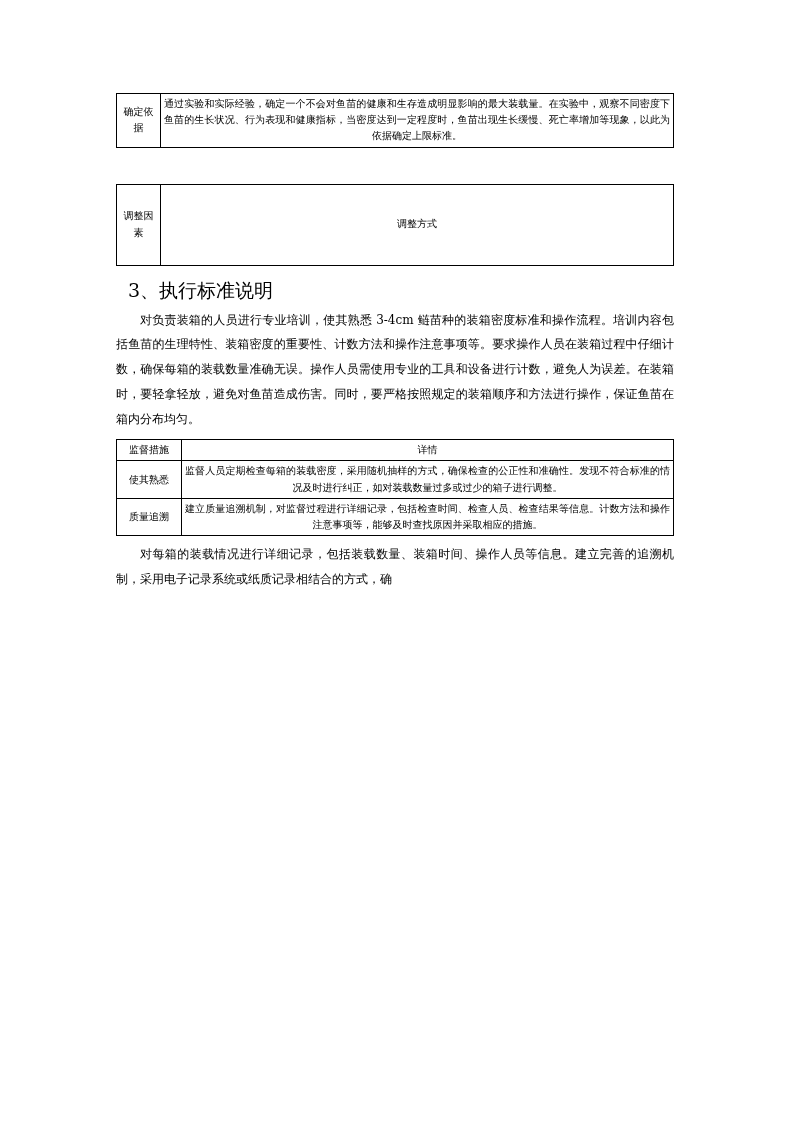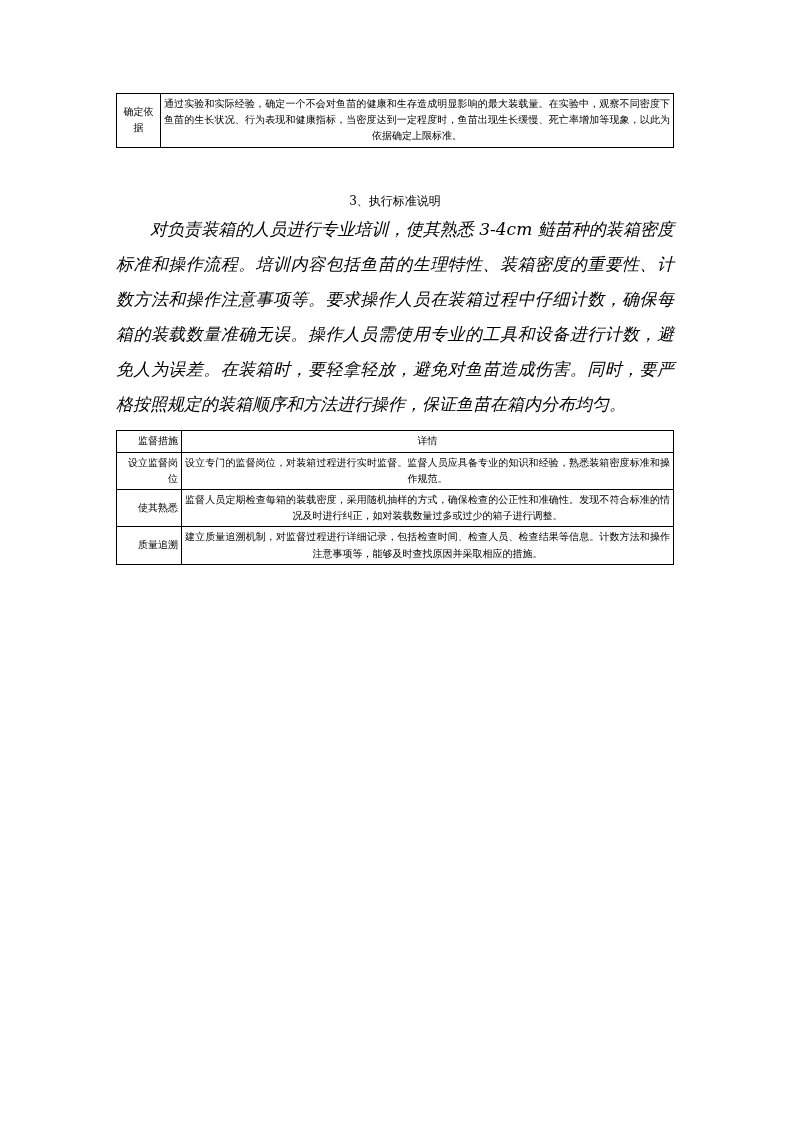--- a/index.html
+++ b/index.html
@@ -44,49 +44,48 @@
   }
   
   .col-label-narrow {
     width: 37px;
     text-align: center;
     letter-spacing: 0;
   }
   
   .col-label-wide {
     width: 58px;
-    text-align: right;
+    text-align: center;
   }
   td.body-cell {
     text-align: center;
   }
   td.body-cell p {
     margin: 0;
     text-align: justify;
     text-align-last: center;
   }
   td.header-cell {
     text-align: center;
   }
 
   
   .heading-line {
-    font-size: 12px;
+    font-size: 19px;
     line-height: 1.9;
-    margin: 6px 0 0 0;
-    text-align: center;
+    margin: 6px 0 0 12px;
+    text-align: left;
   }
   .para {
-    font-size: 17px;
+    font-size: 12px;
     line-height: 2.06;
     margin: 0;
     text-indent: 2em;
     text-align: justify;
     text-justify: inter-ideograph;
-    font-style: italic;
   }
   .gap-between-tables { height: 36px; }
   .gap-before-table3 { height: 8px; }
   .gap-after-table3 { height: 6px; }
 </style>
 </head>
 <body>
 
 <div class="page">
   <div class="content">
@@ -99,53 +98,52 @@
             <p>通过实验和实际经验，确定一个不会对鱼苗的健康和生存造成明显影响的最大装载量。在实验中，观察不同密度下鱼苗的生长状况、行为表现和健康指标，当密度达到一定程度时，鱼苗出现生长缓慢、死亡率增加等现象，以此为依据确定上限标准。</p>
           </td>
         </tr>
       </tbody>
     </table>
 
     <div class="gap-between-tables"></div>
 
     <table class="doc-table">
       <tbody>
+        <tr>
+          <td class="col-label-narrow">调整因素</td>
+          <td class="header-cell" style="height:76px;">调整方式</td>
+        </tr>
       </tbody>
     </table>
 
     <p class="heading-line">3、执行标准说明</p>
 
     <p class="para">对负责装箱的人员进行专业培训，使其熟悉 3-4cm 鲢苗种的装箱密度标准和操作流程。培训内容包括鱼苗的生理特性、装箱密度的重要性、计数方法和操作注意事项等。要求操作人员在装箱过程中仔细计数，确保每箱的装载数量准确无误。操作人员需使用专业的工具和设备进行计数，避免人为误差。在装箱时，要轻拿轻放，避免对鱼苗造成伤害。同时，要严格按照规定的装箱顺序和方法进行操作，保证鱼苗在箱内分布均匀。</p>
 
     <div class="gap-before-table3"></div>
 
     <table class="doc-table">
       <tbody>
         <tr>
           <td class="col-label-wide">监督措施</td>
           <td class="header-cell">详情</td>
-        </tr>
-        <tr>
-          <td class="col-label-wide">设立监督岗位</td>
-          <td class="body-cell">
-            <p>设立专门的监督岗位，对装箱过程进行实时监督。监督人员应具备专业的知识和经验，熟悉装箱密度标准和操作规范。</p>
-          </td>
         </tr>
         <tr>
           <td class="col-label-wide">使其熟悉</td>
           <td class="body-cell">
             <p>监督人员定期检查每箱的装载密度，采用随机抽样的方式，确保检查的公正性和准确性。发现不符合标准的情况及时进行纠正，如对装载数量过多或过少的箱子进行调整。</p>
           </td>
         </tr>
         <tr>
           <td class="col-label-wide">质量追溯</td>
           <td class="body-cell">
             <p>建立质量追溯机制，对监督过程进行详细记录，包括检查时间、检查人员、检查结果等信息。计数方法和操作注意事项等，能够及时查找原因并采取相应的措施。</p>
           </td>
         </tr>
       </tbody>
     </table>
 
     <div class="gap-after-table3"></div>
 
+    <p class="para">对每箱的装载情况进行详细记录，包括装载数量、装箱时间、操作人员等信息。建立完善的追溯机制，采用电子记录系统或纸质记录相结合的方式，确</p>
 
   </div>
 </div>
 
 </body></html>

